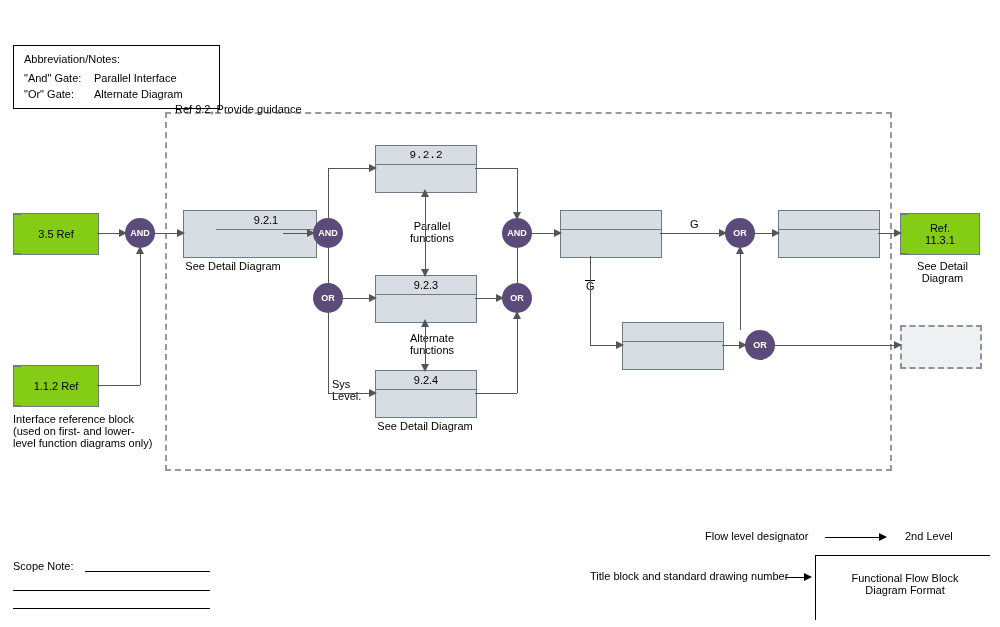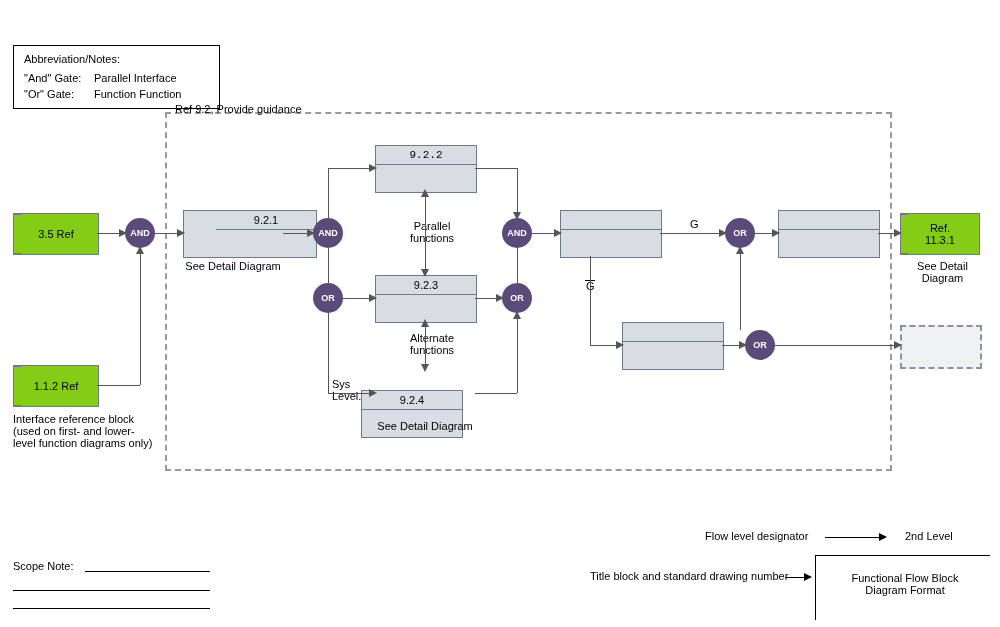--- a/index.html
+++ b/index.html
@@ -155,21 +155,21 @@
 <div class="canvas">
 
   <div class="notes-box" style="left:13px; top:13px; width:185px;margin-top:32px;">
     <div class="notes-title">Abbreviation/Notes:</div>
     <div class="notes-row">
       <div class="notes-key">"And" Gate:</div>
       <div>Parallel Interface</div>
     </div>
     <div class="notes-row">
       <div class="notes-key">"Or" Gate:</div>
-      <div>Function Function</div>
+      <div>Alternate Diagram</div>
     </div>
   </div>
 
   <div class="dashed-frame" style="left:165px; top:112px; width:723px; height:355px;"></div>
   <div class="frame-label" style="left:175px; top:103px;">Ref 9.2, Provide guidance</div>
 
   <div class="ref-block ref-bracket-left ref-bracket-right" style="left:13px; top:213px; width:84px; height:40px;">
     <span>3.5 Ref</span>
   </div>
   <div class="ref-block ref-bracket-left ref-bracket-right" style="left:13px; top:365px; width:84px; height:40px;">
@@ -208,21 +208,21 @@
   <div class="func-block" style="left:375px; top:145px; width:100px; height:46px;font-family:Liberation Mono, monospace;">
     <div class="fb-header">9.2.2</div>
     <div class="fb-body"></div>
   </div>
 
   <div class="func-block" style="left:375px; top:275px; width:100px; height:46px;">
     <div class="fb-header">9.2.3</div>
     <div class="fb-body"></div>
   </div>
 
-  <div class="func-block" style="left:361px; top:370px; width:100px; height:46px;margin-top:20px;">
+  <div class="func-block" style="left:375px; top:370px; width:100px; height:46px;">
     <div class="fb-header">9.2.4</div>
     <div class="fb-body"></div>
   </div>
   <div class="caption" style="left:375px; top:420px; width:100px;">See Detail Diagram</div>
 
   <div class="caption" style="left:402px; top:220px; width:60px; white-space:pre-line; text-align:center;">Parallel
 functions</div>
 
   <div class="caption" style="left:402px; top:332px; width:60px; white-space:pre-line; text-align:center;">Alternate
 functions</div>

